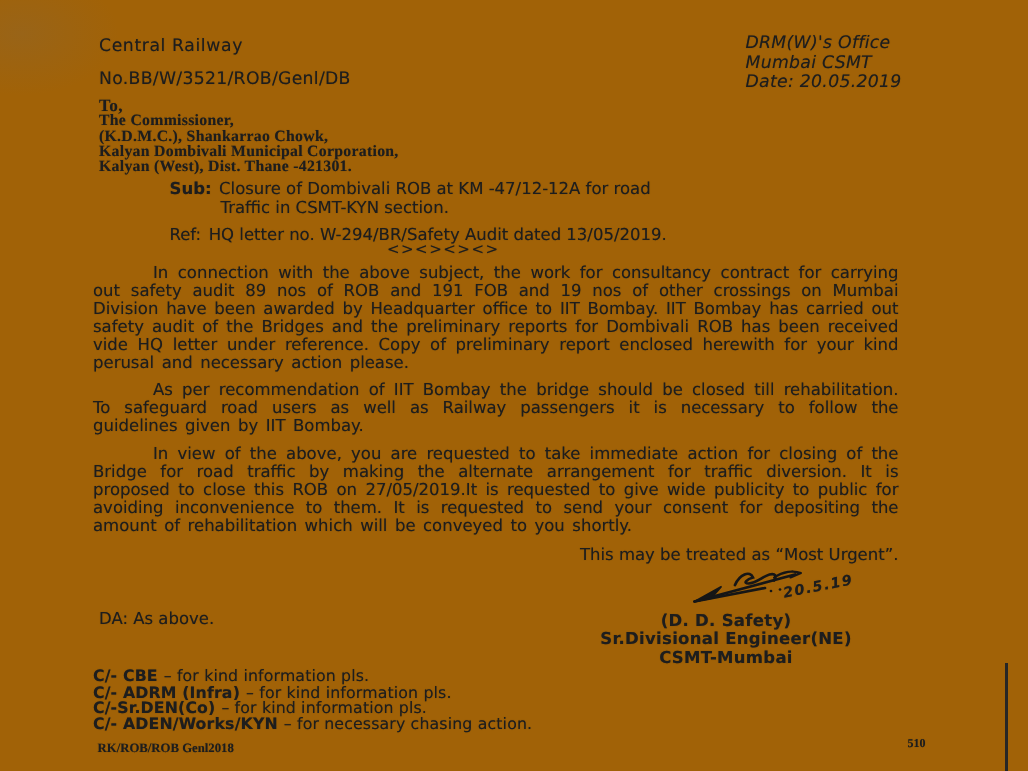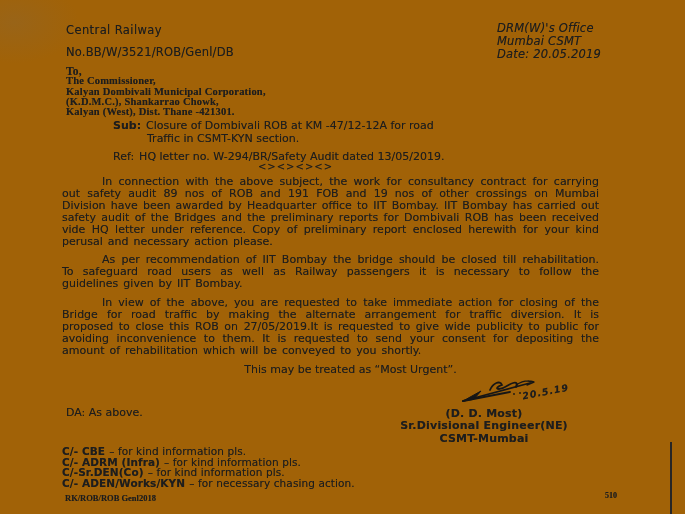--- a/index.html
+++ b/index.html
@@ -31,21 +31,21 @@
   .subject .lbl { font-weight: bold; margin-right: 5px; }
   .subject .line2 { margin-left: 34px; }
   .reference { position: absolute; left: 113px; top: 150px; font-size: 11px; }
   .reference .lbl { margin-right: 5px; }
   .separator { position: absolute; left: 113px; top: 161px; width: 365px; text-align: center; font-size: 10px; letter-spacing: 1px; }
   .body-text { position: absolute; left: 62px; top: 176px; width: 537px; }
   .body-text p {
     font-size: 11px; line-height: 11.9px; text-align: justify;
     text-indent: 40px; margin-bottom: 7px; word-spacing: 1.5px;
   }
-  .body-text p.closing { text-align: center; word-spacing: normal; }
+  .body-text p.closing { text-align: right; word-spacing: normal; }
   .da-line { position: absolute; left: 66px; top: 406px; font-size: 11px; }
   .sig-area { position: absolute; left: 460px; top: 377px; width: 130px; height: 28px; }
   .sig-area svg { position: absolute; left: 0; top: 0; }
   .sig-date {
     position: absolute; left: 62px; top: 9px;
     font-size: 9.5px; font-style: italic; font-weight: bold;
     transform: rotate(-11deg); letter-spacing: 1px; white-space: nowrap;
   }
   .sig-block {
     position: absolute; left: 396px; top: 408px; width: 176px;
@@ -78,22 +78,22 @@
     <div>DRM(W)'s Office</div>
     <div>Mumbai CSMT</div>
     <div>Date: 20.05.2019</div>
   </div>
 
   <div class="letter-no">No.BB/W/3521/ROB/Genl/DB</div>
 
   <div class="to-block">
     <div class="to-label">To,</div>
     <div>The Commissioner,</div>
+    <div>(K.D.M.C.), Shankarrao Chowk,</div>
     <div>Kalyan Dombivali Municipal Corporation,</div>
-    <div>(K.D.M.C.), Shankarrao Chowk,</div>
     <div>Kalyan (West), Dist. Thane -421301.</div>
   </div>
 
   <div class="subject">
     <div><span class="lbl">Sub:</span><span>Closure of Dombivali ROB at KM -47/12-12A for road</span></div>
     <div class="line2">Traffic in CSMT-KYN section.</div>
   </div>
 
   <div class="reference">
     <span class="lbl">Ref:</span><span>HQ letter no. W-294/BR/Safety Audit dated 13/05/2019.</span>
@@ -121,21 +121,21 @@
       </g>
       <g fill="#161616">
         <circle cx="54" cy="17" r="0.9"></circle>
         <circle cx="60" cy="16" r="0.9"></circle>
       </g>
     </svg>
     <span class="sig-date">20.5.19</span>
   </div>
 
   <div class="sig-block">
-    <div>(D. D. Most)</div>
+    <div>(D. D. Safety)</div>
     <div>Sr.Divisional Engineer(NE)</div>
     <div>CSMT-Mumbai</div>
   </div>
 
   <div class="cc-block">
     <div><span class="cc-org">C/- CBE</span><span class="cc-note">– for kind information pls.</span></div>
     <div><span class="cc-org">C/- ADRM (Infra)</span><span class="cc-note">– for kind information pls.</span></div>
     <div><span class="cc-org">C/-Sr.DEN(Co)</span><span class="cc-note">– for kind information pls.</span></div>
     <div><span class="cc-org">C/- ADEN/Works/KYN</span><span class="cc-note">– for necessary chasing action.</span></div>
   </div>

